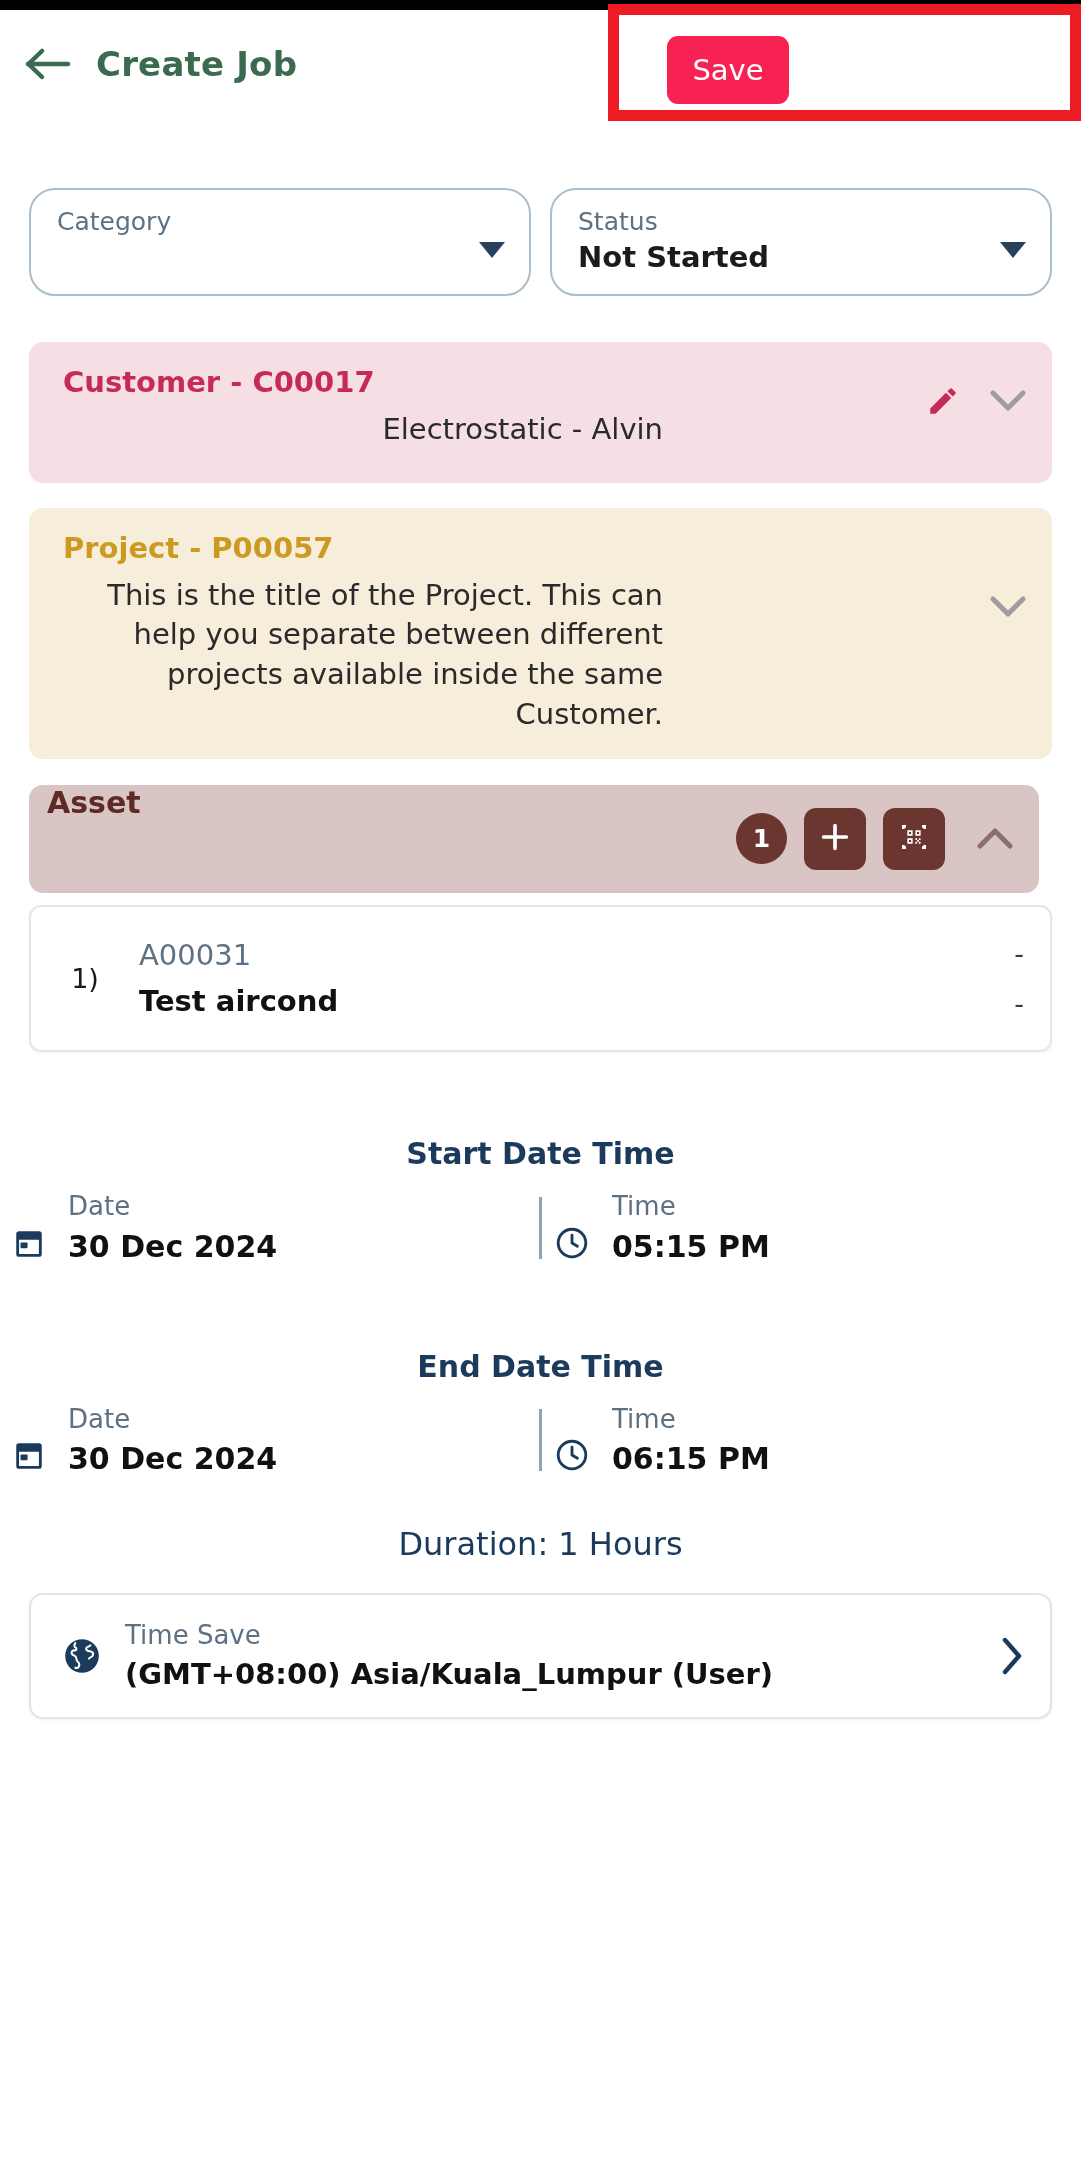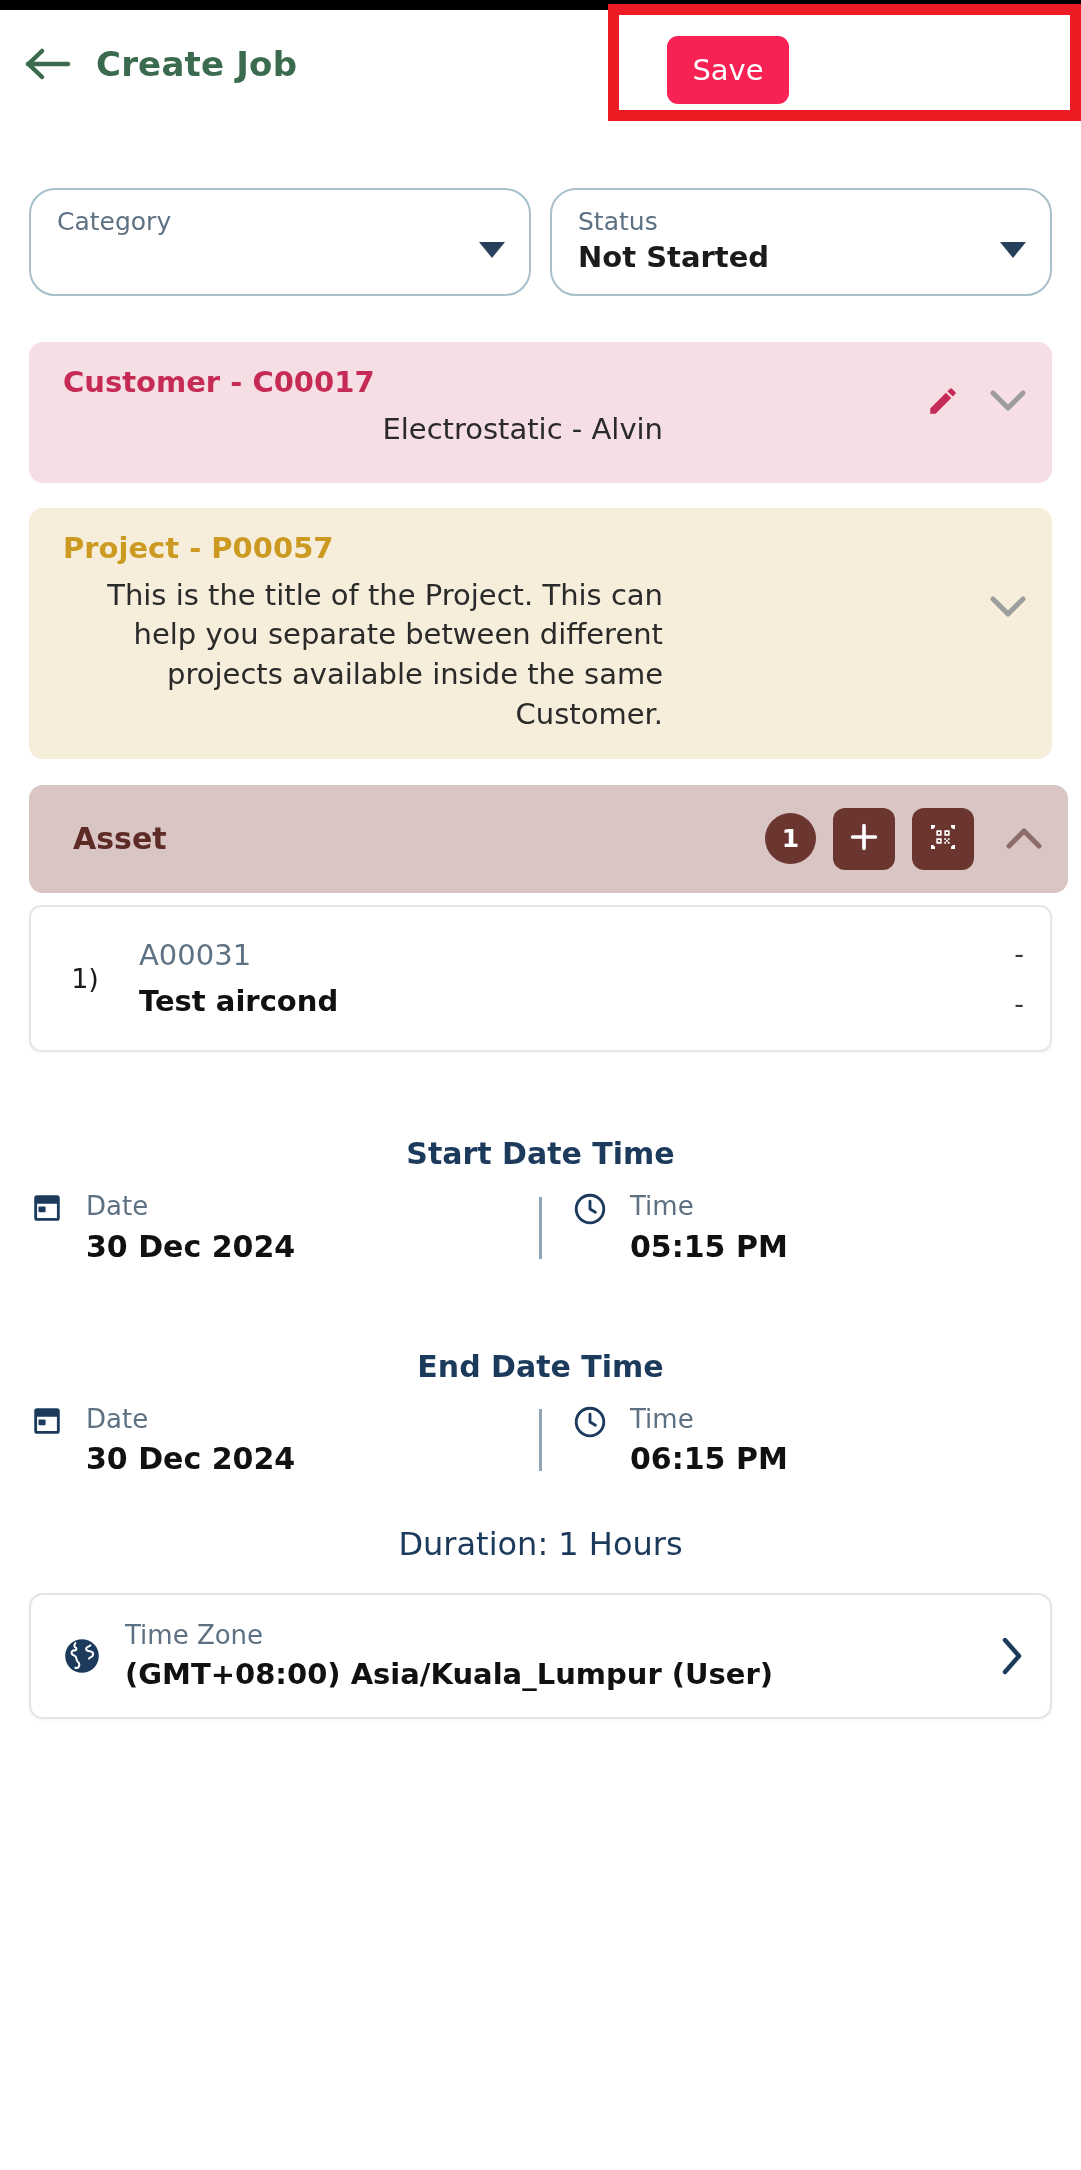--- a/index.html
+++ b/index.html
@@ -177,27 +177,26 @@
   .icon-btn {
     display: flex;
     align-items: center;
     justify-content: center;
     cursor: pointer;
   }
 
   
   .asset-header {
     position: relative;
-    margin: 26px 13px 0 29px;
+    margin: 26px 42px 0 29px;
     height: 108px;
     background: #D9C6C4;
     border-radius: 14px;
     display: flex;
-    align-items: center;
-    padding: 0 26px 0 44px;
+    padding: 0 26px 0 18px;
   }
   .asset-title {
     font-size: 30px;
     font-weight: 700;
     color: #5E2A26;
   }
   .asset-tools {
     margin-left: auto;
     display: flex;
     align-items: center;
@@ -282,23 +281,23 @@
     color: #1B3A5C;
   }
   .dt-row {
     margin-top: 20px;
     display: flex;
     align-items: center;
   }
   .dt-half {
     flex: 1;
     display: flex;
-    align-items: flex-start;
+    align-items: flex-end;
     gap: 22px;
-    padding-left: 30px;
+    padding-left: 12px;
     cursor: pointer;
   }
   .dt-texts { line-height: 1.2; }
   .dt-label {
     font-size: 26px;
     color: #5D7183;
     font-weight: 400;
   }
   .dt-value {
     margin-top: 6px;
@@ -527,21 +526,21 @@
     <div class="duration">Duration: 1 Hours</div>
 
     <div class="tz-card">
       <span class="tz-icon">
         <svg width="42" height="42" viewBox="0 0 24 24" fill="#1B3A5C">
           <circle cx="12" cy="12" r="9.6" fill="#1B3A5C"></circle>
           <path d="M8.2 4.6c-.9 1.1-.6 2.3.2 2.7.9.4.2 1.6-.7 1.5-.9-.1-1.9.6-1.6 1.7.3 1.1 1.7 1 2.3 1.9.6.9.2 2.3 1.2 2.9 1 .6 1.1 2 .5 2.9-.4.6-1.3.8-1.9.5M16.8 5.9c-.6.8-1.8.7-2.3 1.5-.5.8.3 1.6 1.1 1.8.8.2 1.7.1 2.3.7.5.5.5 1.4.1 2-.5.7-1.6.8-2 1.6" stroke="#ffffff" stroke-width="1.15" fill="none" stroke-linecap="round"></path>
         </svg>
       </span>
       <div class="tz-texts">
-        <div class="tz-label">Time Zone</div>
+        <div class="tz-label">Time Save</div>
         <div class="tz-value">(GMT+08:00) Asia/Kuala_Lumpur (User)</div>
       </div>
       <span class="tz-chevron">
         <svg width="24" height="40" viewBox="0 0 24 40" fill="none">
           <path d="M5 4l14 16L5 36" stroke="#1B3A5C" stroke-width="4.4" stroke-linecap="round" stroke-linejoin="round"></path>
         </svg>
       </span>
     </div>
 
   </div>

